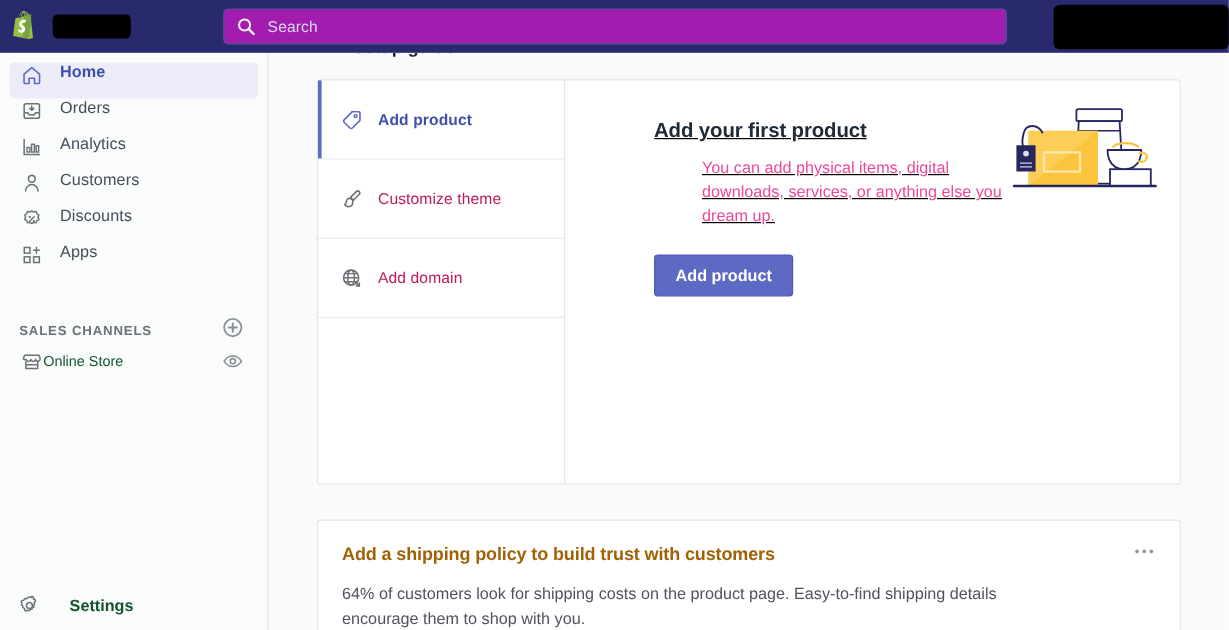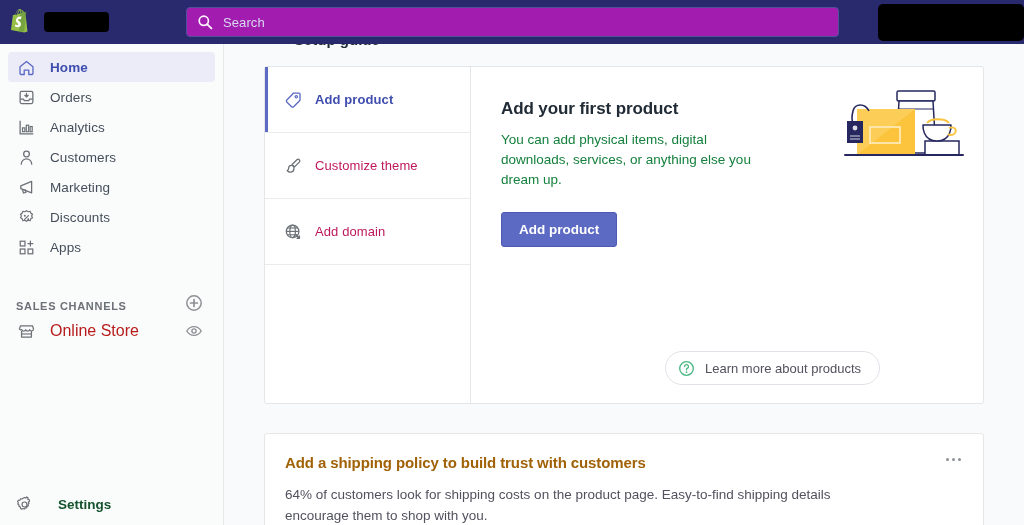--- a/index.html
+++ b/index.html
@@ -54,21 +54,21 @@
   
   .sidebar {
     position: absolute; top: 44px; left: 0;
     width: 224px; height: 481px;
     background: #fafbfb;
     border-right: 1px solid #e6e8ea;
     z-index: 10;
   }
   .nav-list { padding-top: 8px; }
   .nav-item {
-    display: flex; align-items: center;
+    display: flex; 
     height: 30px; margin: 0 8px 0 8px;
     padding-left: 8px;
     border-radius: 4px;
     cursor: pointer;
   }
   .nav-item.active { background: #ebecf7; }
   .nav-ico {
     width: 20px; height: 20px; flex: 0 0 auto;
     display: flex; align-items: center; justify-content: center;
   }
@@ -90,22 +90,22 @@
   }
   .section-action { width: 18px; height: 18px; cursor: pointer; flex: 0 0 auto; margin-right: 12px; }
 
   .channel-item {
     display: flex; align-items: center;
     height: 30px; margin: 4px 8px 0 8px;
     padding-left: 8px; border-radius: 4px;
     cursor: pointer;
   }
   .channel-label {
-    margin-left: 14px; font-size: 16px;
-    color: #b91c1c; flex: 1 1 auto;
+    font-size: 12px;
+    color: #14532d; flex: 1 1 auto;
   }
   .channel-action { width: 18px; height: 18px; margin-right: 12px; cursor: pointer; flex: 0 0 auto; }
 
   .settings-row {
     position: absolute; left: 0; bottom: 0;
     width: 224px; height: 42px;
     display: flex; align-items: center;
     padding-left: 14px;
     cursor: pointer;
   }
@@ -133,20 +133,21 @@
   .card {
     background: #ffffff;
     border: 1px solid #e4e6e8;
     border-radius: 3px;
     margin: 0 40px;
   }
   .setup-card {
     margin-top: 17px;
     display: flex;
     height: 338px;
+    gap: 44px;
   }
   .task-list {
     width: 206px; flex: 0 0 auto;
     border-right: 1px solid #e4e6e8;
   }
   .task {
     position: relative;
     height: 66px;
     display: flex; align-items: center;
     padding-left: 18px;
@@ -164,29 +165,30 @@
     margin-left: 12px; font-size: 13px;
     color: #be185d; letter-spacing: .1px;
   }
   .task.selected .task-label { color: #3f4eae; font-weight: bold; }
   .task-filler { height: 140px; }
 
   .task-detail {
     flex: 1 1 auto;
     position: relative;
     padding: 32px 30px 0 30px;
+    text-decoration: underline;
   }
   .detail-title {
     font-size: 17px; font-weight: bold;
     color: #212b36; letter-spacing: -.1px;
   }
   .detail-body {
     margin-top: 11px;
     font-size: 13.5px; line-height: 20px;
-    color: #15803d; max-width: 250px;
+    color: #ec4899; max-width: 250px; margin-left: 40px;
   }
   .primary-btn {
     margin-top: 22px;
     display: inline-block;
     background: #5c6ac4;
     border: 1px solid #4d59b5;
     border-radius: 3px;
     color: #ffffff;
     font-size: 13.5px; font-weight: bold;
     padding: 9px 17px;
@@ -300,29 +302,20 @@
     <div class="nav-item">
       <span class="nav-ico">
         <svg viewBox="0 0 20 20" width="19" height="19">
           <circle cx="10" cy="6.3" r="3" fill="none" stroke="#6b7177" stroke-width="1.35"></circle>
           <path d="M4.5 17c0-3.1 2.5-5.6 5.5-5.6s5.5 2.5 5.5 5.6" fill="none" stroke="#6b7177" stroke-width="1.35" stroke-linecap="round"></path>
         </svg>
       </span>
       <span class="nav-label">Customers</span>
     </div>
 
-    <div class="nav-item">
-      <span class="nav-ico">
-        <svg viewBox="0 0 20 20" width="19" height="19">
-          <path d="M4 8.2l11.4-4.6v12L4 11.1z" fill="none" stroke="#6b7177" stroke-width="1.35" stroke-linejoin="round"></path>
-          <path d="M5.6 11.4l1.2 4.4 2.6-.6-1-3.4" fill="none" stroke="#6b7177" stroke-width="1.3" stroke-linejoin="round"></path>
-        </svg>
-      </span>
-      <span class="nav-label">Marketing</span>
-    </div>
 
     <div class="nav-item">
       <span class="nav-ico">
         <svg viewBox="0 0 20 20" width="19" height="19">
           <path d="M10 2.8l1.8 1.1 2-.5.7 2 1.8 1.1-.9 1.9.9 1.9-1.8 1.1-.7 2-2-.5-1.8 1.1-1.8-1.1-2 .5-.7-2-1.8-1.1.9-1.9-.9-1.9 1.8-1.1.7-2 2 .5z" fill="none" stroke="#6b7177" stroke-width="1.25" stroke-linejoin="round"></path>
           <line x1="8" y1="12" x2="12" y2="8" stroke="#6b7177" stroke-width="1.25" stroke-linecap="round"></line>
           <circle cx="8.2" cy="8.2" r="1" fill="#6b7177"></circle>
           <circle cx="11.8" cy="11.8" r="1" fill="#6b7177"></circle>
         </svg>
       </span>
@@ -451,30 +444,20 @@
 
           <path d="M30 28c-4-8-14-8-16 0s0 12 0 12" fill="none" stroke="#25275e" stroke-width="1.6"></path>
           <path d="M8 38h16v22H8z" fill="#25275e"></path>
           <circle cx="16" cy="45" r="2.4" fill="#ffffff" opacity=".85"></circle>
           <path d="M11 53h10M11 56h10" stroke="#ffffff" stroke-width="1" opacity=".8"></path>
 
           <line x1="6" y1="72" x2="124" y2="72" stroke="#25275e" stroke-width="2" stroke-linecap="round"></line>
         </svg>
       </div>
 
-      <div class="learn-more">
-        <span class="learn-ico">
-          <svg viewBox="0 0 18 18" width="17" height="17">
-            <circle cx="9" cy="9" r="7.2" fill="none" stroke="#47b881" stroke-width="1.4"></circle>
-            <path d="M6.9 6.9a2.1 2.1 0 1 1 2.8 2c-.5.3-.7.7-.7 1.2v.4" fill="none" stroke="#47b881" stroke-width="1.4" stroke-linecap="round"></path>
-            <circle cx="9" cy="12.9" r=".95" fill="#47b881"></circle>
-          </svg>
-        </span>
-        <span class="learn-text">Learn more about products</span>
-      </div>
     </div>
   </div>
 
   <div class="card shipping-card">
     <div class="ship-title">Add a shipping policy to build trust with customers</div>
     <div class="ship-body">64% of customers look for shipping costs on the product page. Easy-to-find shipping details encourage them to shop with you.</div>
     <div class="kebab">
       <i></i>
         <i></i>
         <i></i>

